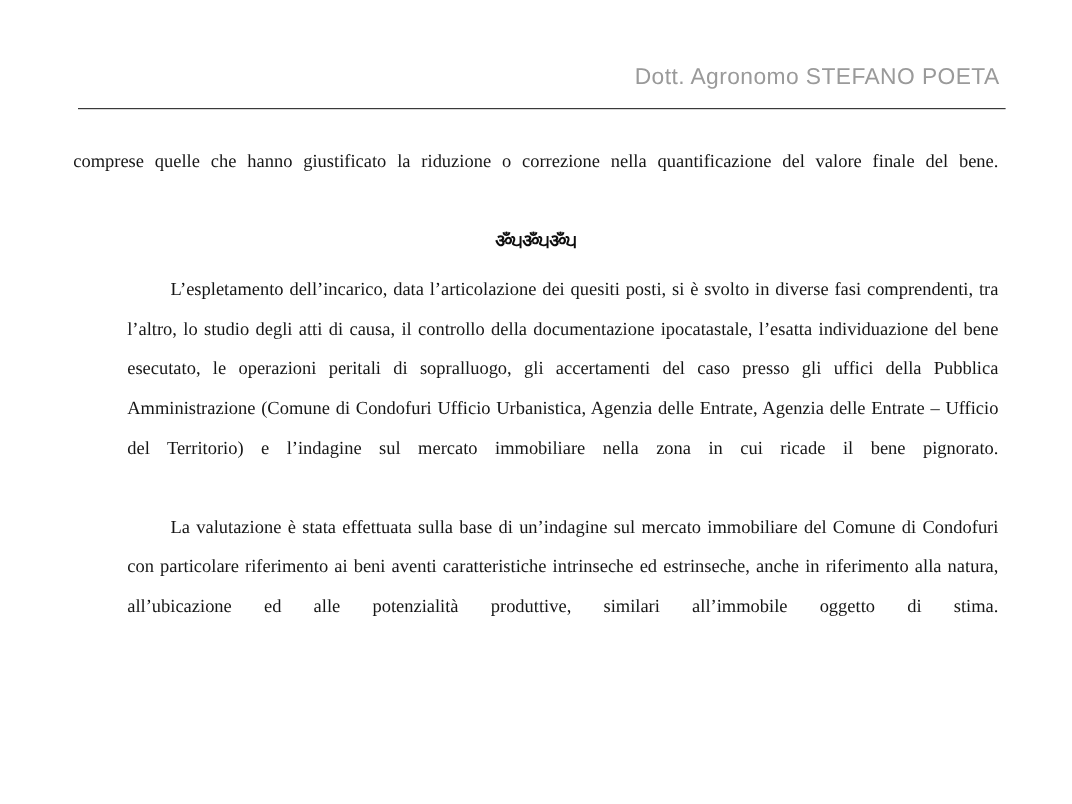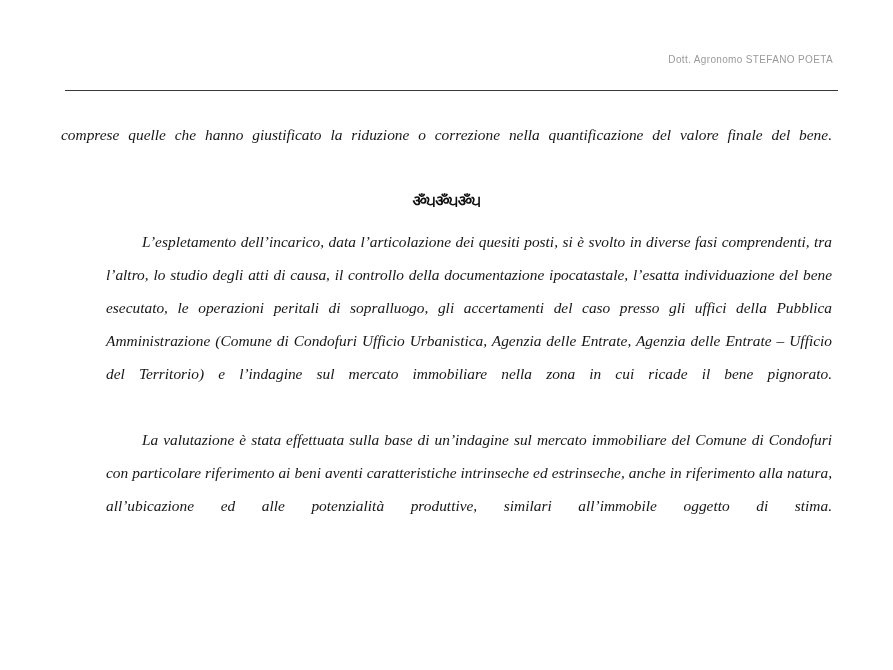--- a/index.html
+++ b/index.html
@@ -28,21 +28,21 @@
     position: absolute;
     top: 54px;
     left: 65px;
     right: 55px;
     height: 30px;
   }
   .header-text {
     display: block;
     text-align: right;
     font-family: "Liberation Sans", "DejaVu Sans", sans-serif;
-    font-size: 10px;
+    font-size: 19px;
     letter-spacing: 0.35px;
     color: #9a9a9a;
     white-space: nowrap;
     padding-right: 5px;
   }
   .header-rule {
     position: absolute;
     top: 90px;
     left: 65px;
     width: 773px;
@@ -60,21 +60,20 @@
 
   p.para {
     margin: 0;
     text-align: justify;
     text-justify: inter-word;
     font-size: 15.4px;
     line-height: 33px;
     color: #161616;
     -webkit-hyphens: none;
     hyphens: none;
-    font-style: italic;
   }
   p.para.indent {
     text-indent: 36px;
     margin-left: 45px;
   }
   p.para.continuation {
     text-indent: 0;
   }
 
   

